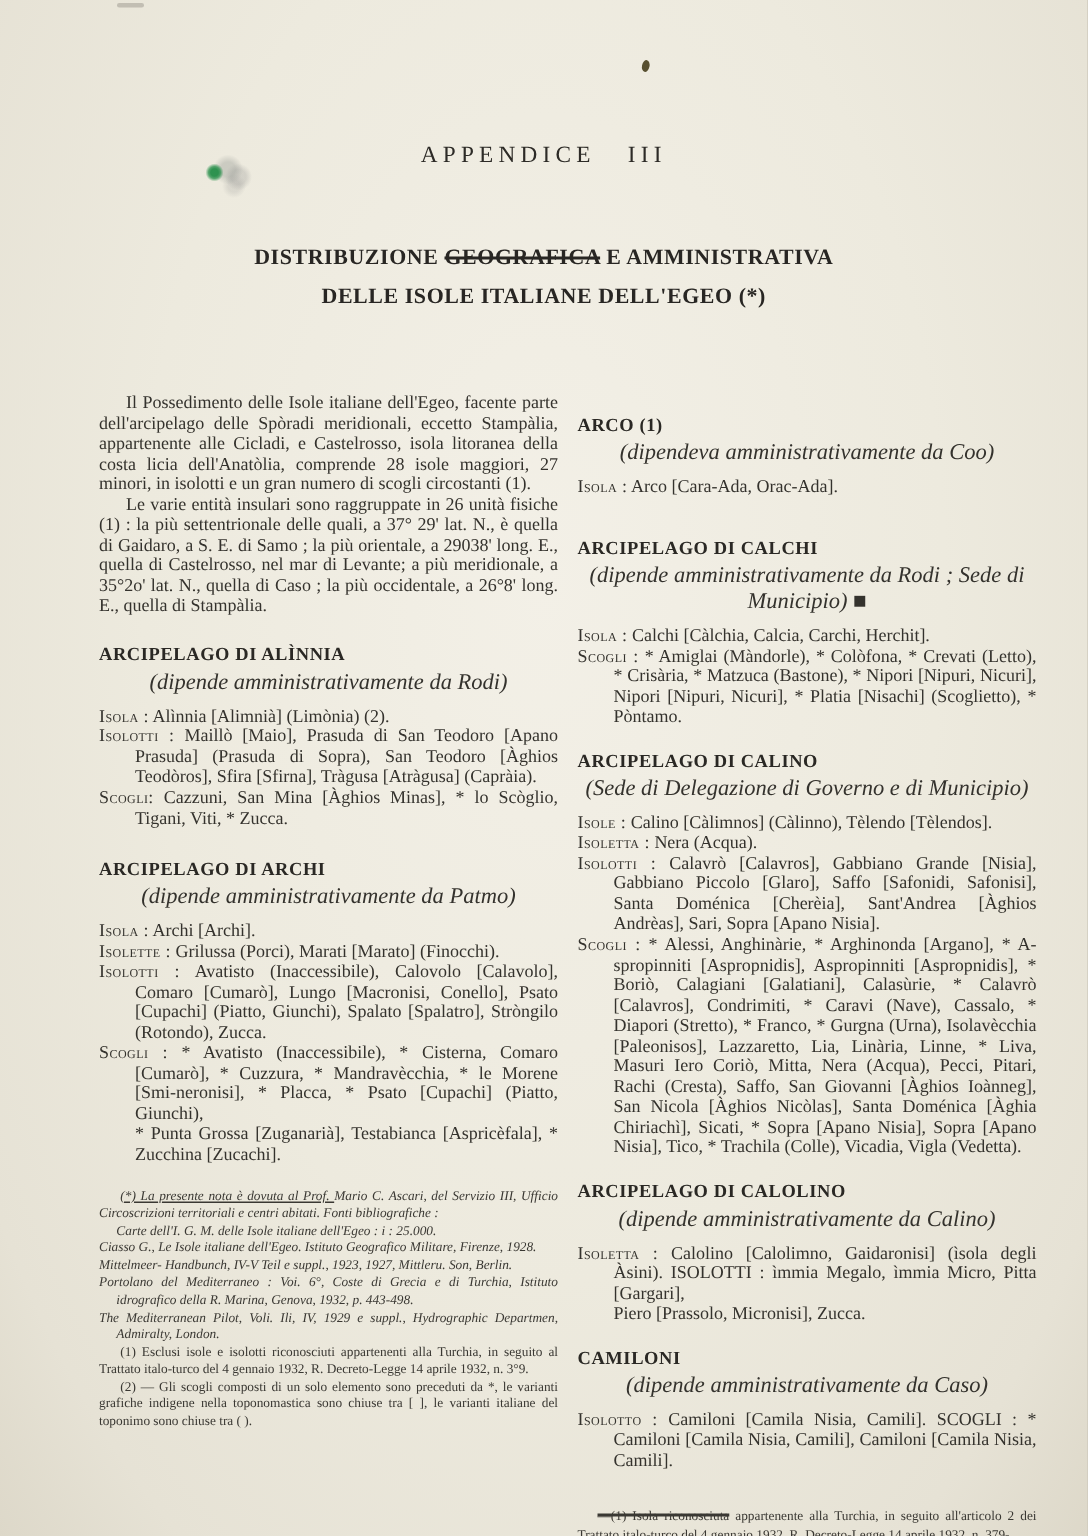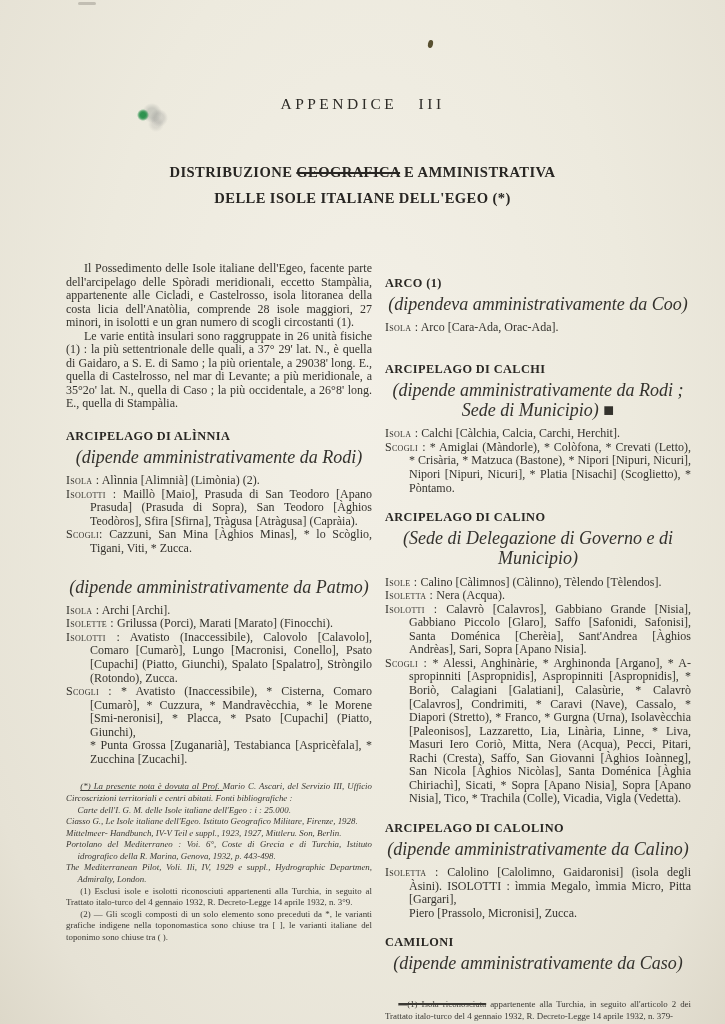--- a/index.html
+++ b/index.html
@@ -23,21 +23,21 @@
   .title { position:absolute; top:159px; left:0; width:100%; text-align:center;
     font-weight:bold; font-size:14.6px; line-height:1.8; letter-spacing:.4px; color:#282623; }
   .struck { text-decoration:line-through; text-decoration-thickness:1.5px; }
   .columns { position:absolute; top:262px; left:66px; display:flex; gap:13px; }
   .col { width:306px; font-size:12px; line-height:1.13; text-align:justify; color:#34322d; }
   .col.right { padding-top:15px; }
   p { margin:0; }
   .body-p { text-indent:1.5em; }
   .sec { margin-top:13px; }
   .sec-h { text-align:left; font-weight:bold; font-size:12.3px; letter-spacing:.4px; color:#2a2824; margin-bottom:3px; }
-  .sec-sub { text-align:center; font-style:italic; font-size:18px; margin-bottom:7px; }
+  .sec-sub { text-align:center; font-style:italic; font-size:15px; margin-bottom:7px; }
   .entry { padding-left:2em; text-indent:-2em; white-space:pre-line; }
   .lbl { font-variant:small-caps; letter-spacing:.3px; }
   .fns { margin-top:15px; font-size:8.9px; line-height:1.3; color:#3a3833; }
   .fn-star { text-indent:1.6em; font-style:italic; }
   .fn-star .u { text-decoration:underline; }
   .fn-ind  { padding-left:1.3em; font-style:italic; }
   .fn-hang { padding-left:1.3em; text-indent:-1.3em; font-style:italic; }
   .fn-n { text-indent:1.6em; }
   .fnr { margin-top:24px; font-size:8.9px; line-height:1.35; color:#3a3833; }
   .fnr p { text-indent:1.5em; }
@@ -66,20 +66,21 @@
 
       <div class="sec" style="margin-top:19px;">
         <p class="sec-h">ARCIPELAGO DI ALÌNNIA</p>
         <p class="sec-sub">(dipende amministrativamente da Rodi)</p>
         <p class="entry"><span class="lbl">Isola :</span> <span>Alìnnia [Alimnià] (Limònia) (2).</span></p>
         <p class="entry"><span class="lbl">Isolotti :</span> <span>Maillò [Maio], Prasuda di San Teodoro [Apano Prasuda] (Prasuda di Sopra), San Teodoro [Àghios Teodòros], Sfira [Sfirna], Tràgusa [Atràgusa] (Capràia).</span></p>
         <p class="entry"><span class="lbl">Scogli:</span> <span>Cazzuni, San Mina [Àghios Minas], * lo Scòglio, Tigani, Viti, * Zucca.</span></p>
       </div>
 
       <div class="sec" style="margin-top:21px;">
+        <p class="sec-h">ARCIPELAGO DI ARCHI</p>
         <p class="sec-sub">(dipende amministrativamente da Patmo)</p>
         <p class="entry"><span class="lbl">Isola :</span> <span>Archi [Archi].</span></p>
         <p class="entry"><span class="lbl">Isolette :</span> <span>Grilussa (Porci), Marati [Marato] (Finocchi).</span></p>
         <p class="entry"><span class="lbl">Isolotti :</span> <span>Avatisto (Inaccessibile), Calovolo [Calavolo], Comaro [Cumarò], Lungo [Macronisi, Conello], Psato [Cupachi] (Piatto, Giunchi), Spalato [Spalatro], Stròngilo (Rotondo), Zucca.</span></p>
         <p class="entry"><span class="lbl">Scogli :</span> <span>* Avatisto (Inaccessibile), * Cisterna, Comaro [Cumarò], * Cuzzura, * Mandravècchia, * le Morene [Smi-neronisi], * Placca, * Psato [Cupachi] (Piatto, Giunchi),
 * Punta Grossa [Zuganarià], Testabianca [Aspricèfala], * Zucchina [Zucachi].</span></p>
       </div>
 
       <div class="fns">
         <p class="fn-star"><span class="u">(*) La presente nota è dovuta al Prof. </span><span>Mario C. Ascari, del Servizio III, Ufficio Circoscrizioni territoriali e centri abitati. Fonti bibliografiche :</span></p>
@@ -120,20 +121,21 @@
       <div class="sec" style="margin-top:16px;">
         <p class="sec-h">ARCIPELAGO DI CALOLINO</p>
         <p class="sec-sub">(dipende amministrativamente da Calino)</p>
         <p class="entry"><span class="lbl">Isoletta :</span> <span>Calolino [Calolimno, Gaidaronisi] (ìsola degli Àsini). ISOLOTTI : ìmmia Megalo, ìmmia Micro, Pitta [Gargari],
 Piero [Prassolo, Micronisi], Zucca.</span></p>
       </div>
 
       <div class="sec" style="margin-top:16px;">
         <p class="sec-h">CAMILONI</p>
         <p class="sec-sub">(dipende amministrativamente da Caso)</p>
+        <p class="entry"><span class="lbl">Isolotto :</span> <span>Camiloni [Camila Nisia, Camili]. SCOGLI : * Camiloni [Camila Nisia, Camili], Camiloni [Camila Nisia, Camili].</span></p>
       </div>
 
       <div class="fnr">
         <p><span class="struck">—(1) Isola riconosciuta</span><span> appartenente alla Turchia, in seguito all'articolo 2 dei Trattato italo-turco del 4 gennaio 1932, R. Decreto-Legge 14 aprile 1932, n. 379-</span></p>
       </div>
 
     </div>
   </div>
 </div>
 

